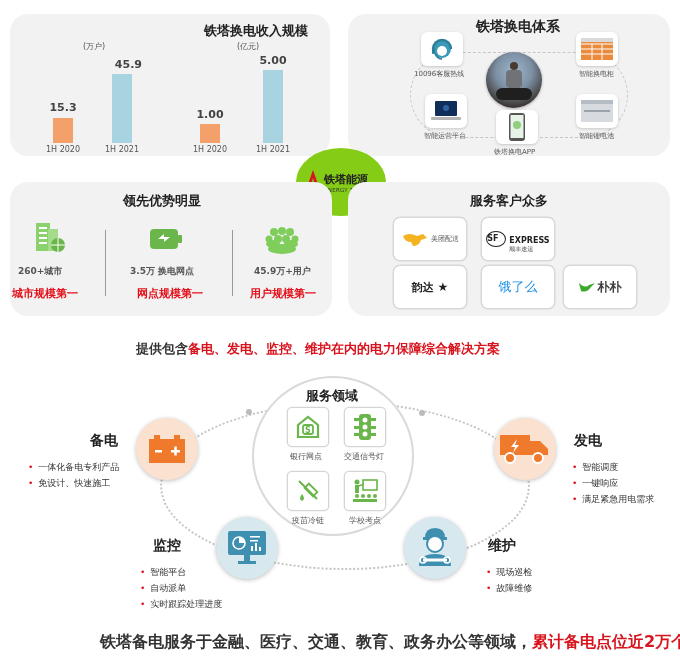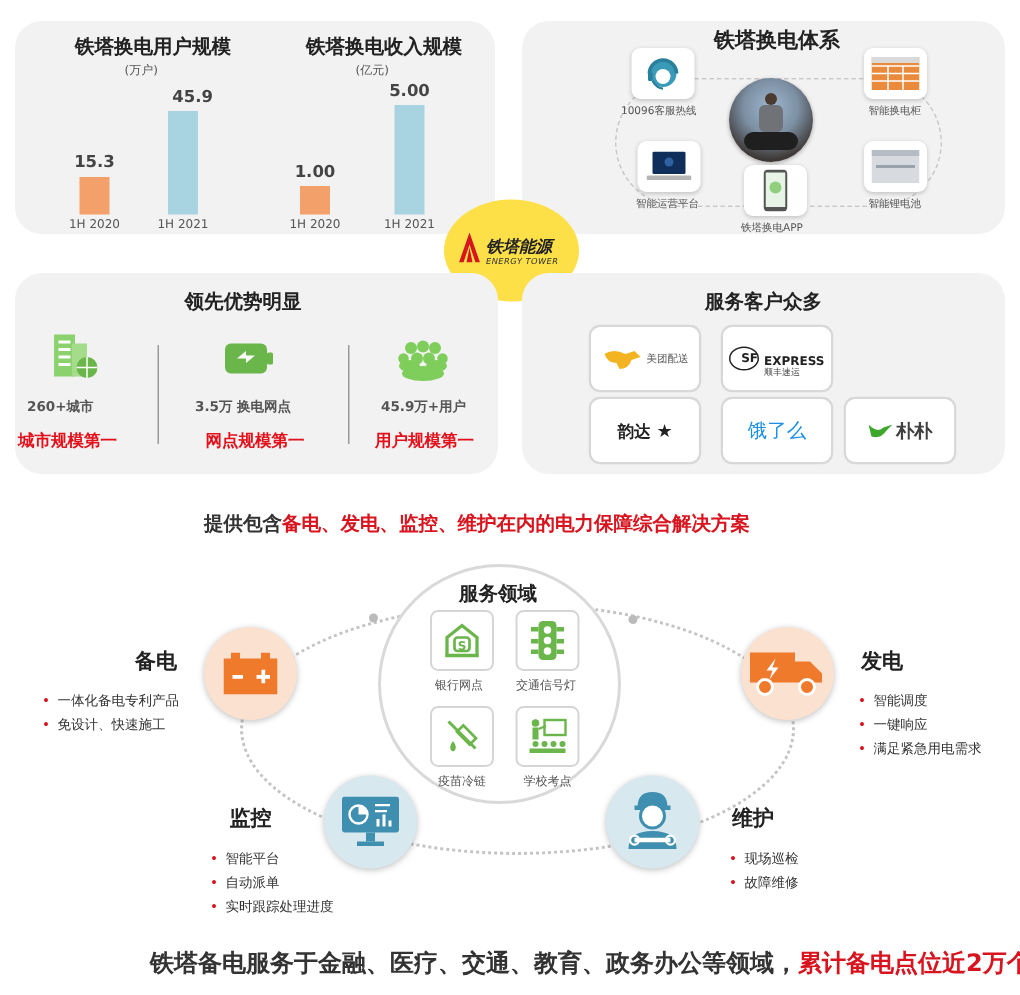--- a/index.html
+++ b/index.html
@@ -14,21 +14,21 @@
   .bar { position: absolute; }
   .bar-val { position: absolute; font-size: 11px; font-weight: bold; color: #444; width: 40px; text-align: center; }
   .bar-cat { position: absolute; font-size: 8px; color: #555; width: 50px; text-align: center; }
 
   
   .sys-node { position: absolute; width: 42px; height: 34px; background: #fff; border-radius: 6px; box-shadow: 0 1px 3px rgba(0,0,0,0.18); display:flex; align-items:center; justify-content:center; }
   .sys-label { position: absolute; font-size: 7px; color: #555; white-space: nowrap; }
   .dash-line { position: absolute; border: 1.3px dashed #c6c6c6; border-radius: 60px; }
 
   
-  .logo-circle { position: absolute; left: 296px; top: 133px; width: 90px; height: 68px; border-radius: 50%; background: #fde047; font-style: italic; }
+  .logo-circle { position: absolute; left: 296px; top: 148px; width: 90px; height: 68px; border-radius: 50%; background: #84cc16; }
 
   
   .adv-num { position: absolute; font-size: 9px; font-weight: bold; color: #555; white-space: nowrap; }
   .adv-rank { position: absolute; font-size: 11px; font-weight: bold; color: #e3111b; white-space: nowrap; }
   .vline { position: absolute; width: 1px; background: #999; }
 
   
   .cust-card { position: absolute; width: 72px; height: 42px; background: #fff; border-radius: 6px; box-shadow: 0 0 0 1.5px #d8d8d8; display:flex; align-items:center; justify-content:center; }
 
   
@@ -40,21 +40,20 @@
   .svc-title { position: absolute; font-size: 14px; font-weight: bold; color: #222; }
   .bullet { position: absolute; font-size: 9px; color: #333; white-space: nowrap; }
   .bullet::before { content: "•"; color: #d8141e; margin-right: 5px; }
   .domain-card { position: absolute; width: 40px; height: 38px; background: #fff; border-radius: 4px; box-shadow: 0 0 0 1.3px #d5d5d5; display:flex; align-items:center; justify-content:center; }
   .domain-label { position: absolute; font-size: 8px; color: #555; white-space: nowrap; }
 </style>
 </head>
 <body>
 
 <div class="panel" style="left:10px; top:14px; width:320px; height:142px;">
-  <div class="chart-title" style="left:40px; top:8px;">铁塔换电用户规模</div>
   <div class="chart-unit" style="left:73px; top:27px;">(万户)</div>
   <div class="bar-val" style="left:33px; top:87px;">15.3</div>
   <div class="bar" style="left:43px; top:104px; width:20px; height:25px; background:#f4a06b;"></div>
   <div class="bar-val" style="left:92px; top:44px;text-align:right;">45.9</div>
   <div class="bar" style="left:102px; top:60px; width:20px; height:69px; background:#a8d4e2;"></div>
   <div class="bar-cat" style="left:28px; top:131px;">1H 2020</div>
   <div class="bar-cat" style="left:87px; top:131px;">1H 2021</div>
 
   <div class="chart-title" style="left:194px; top:8px;">铁塔换电收入规模</div>
   <div class="chart-unit" style="left:227px; top:27px;">(亿元)</div>
@@ -190,21 +189,21 @@
 <div class="panel" style="left:348px; top:182px; width:322px; height:134px;">
   <div class="chart-title" style="left:122px; top:10px;">服务客户众多</div>
 
   <div class="cust-card" style="left:46px; top:36px;">
     <svg width="28" height="18" viewBox="0 0 28 18">
         <path d="M2 6 Q8 2 16 6 L22 4 L26 8 L20 10 Q18 16 12 16 L10 12 Q4 12 2 6Z" fill="#f4b421"></path>
       </svg>
     <span style="font-size:7px; color:#555; margin-left:2px;">美团配送</span>
   </div>
   <div class="cust-card" style="left:134px; top:36px;">
-    <span style="display:inline-block; width:20px; height:16px; border:1.5px solid #222; border-radius:50%; font-size:8px; font-weight:bold; text-align:right; line-height:13px; color:#222;">SF</span>
+    <span style="display:inline-block; width:20px; height:16px; border:1.5px solid #222; border-radius:50%; font-size:8px; font-weight:bold; text-align:left; line-height:13px; color:#222;">SF</span>
     <span style="display:flex; flex-direction:column; margin-left:3px;">
       <span style="font-size:8px; font-weight:bold; color:#222; line-height:9px;margin-top:10px;">EXPRESS</span>
       <span style="font-size:6px; color:#444; line-height:8px;">顺丰速运</span>
     </span>
   </div>
   <div class="cust-card" style="left:134px; top:84px;">
     <span style="font-size:13px; color:#1b8fe6;">饿了么</span>
   </div>
   <div class="cust-card" style="left:46px; top:84px;">
     <span style="font-size:11px; font-weight:bold; color:#222;">韵达</span>

